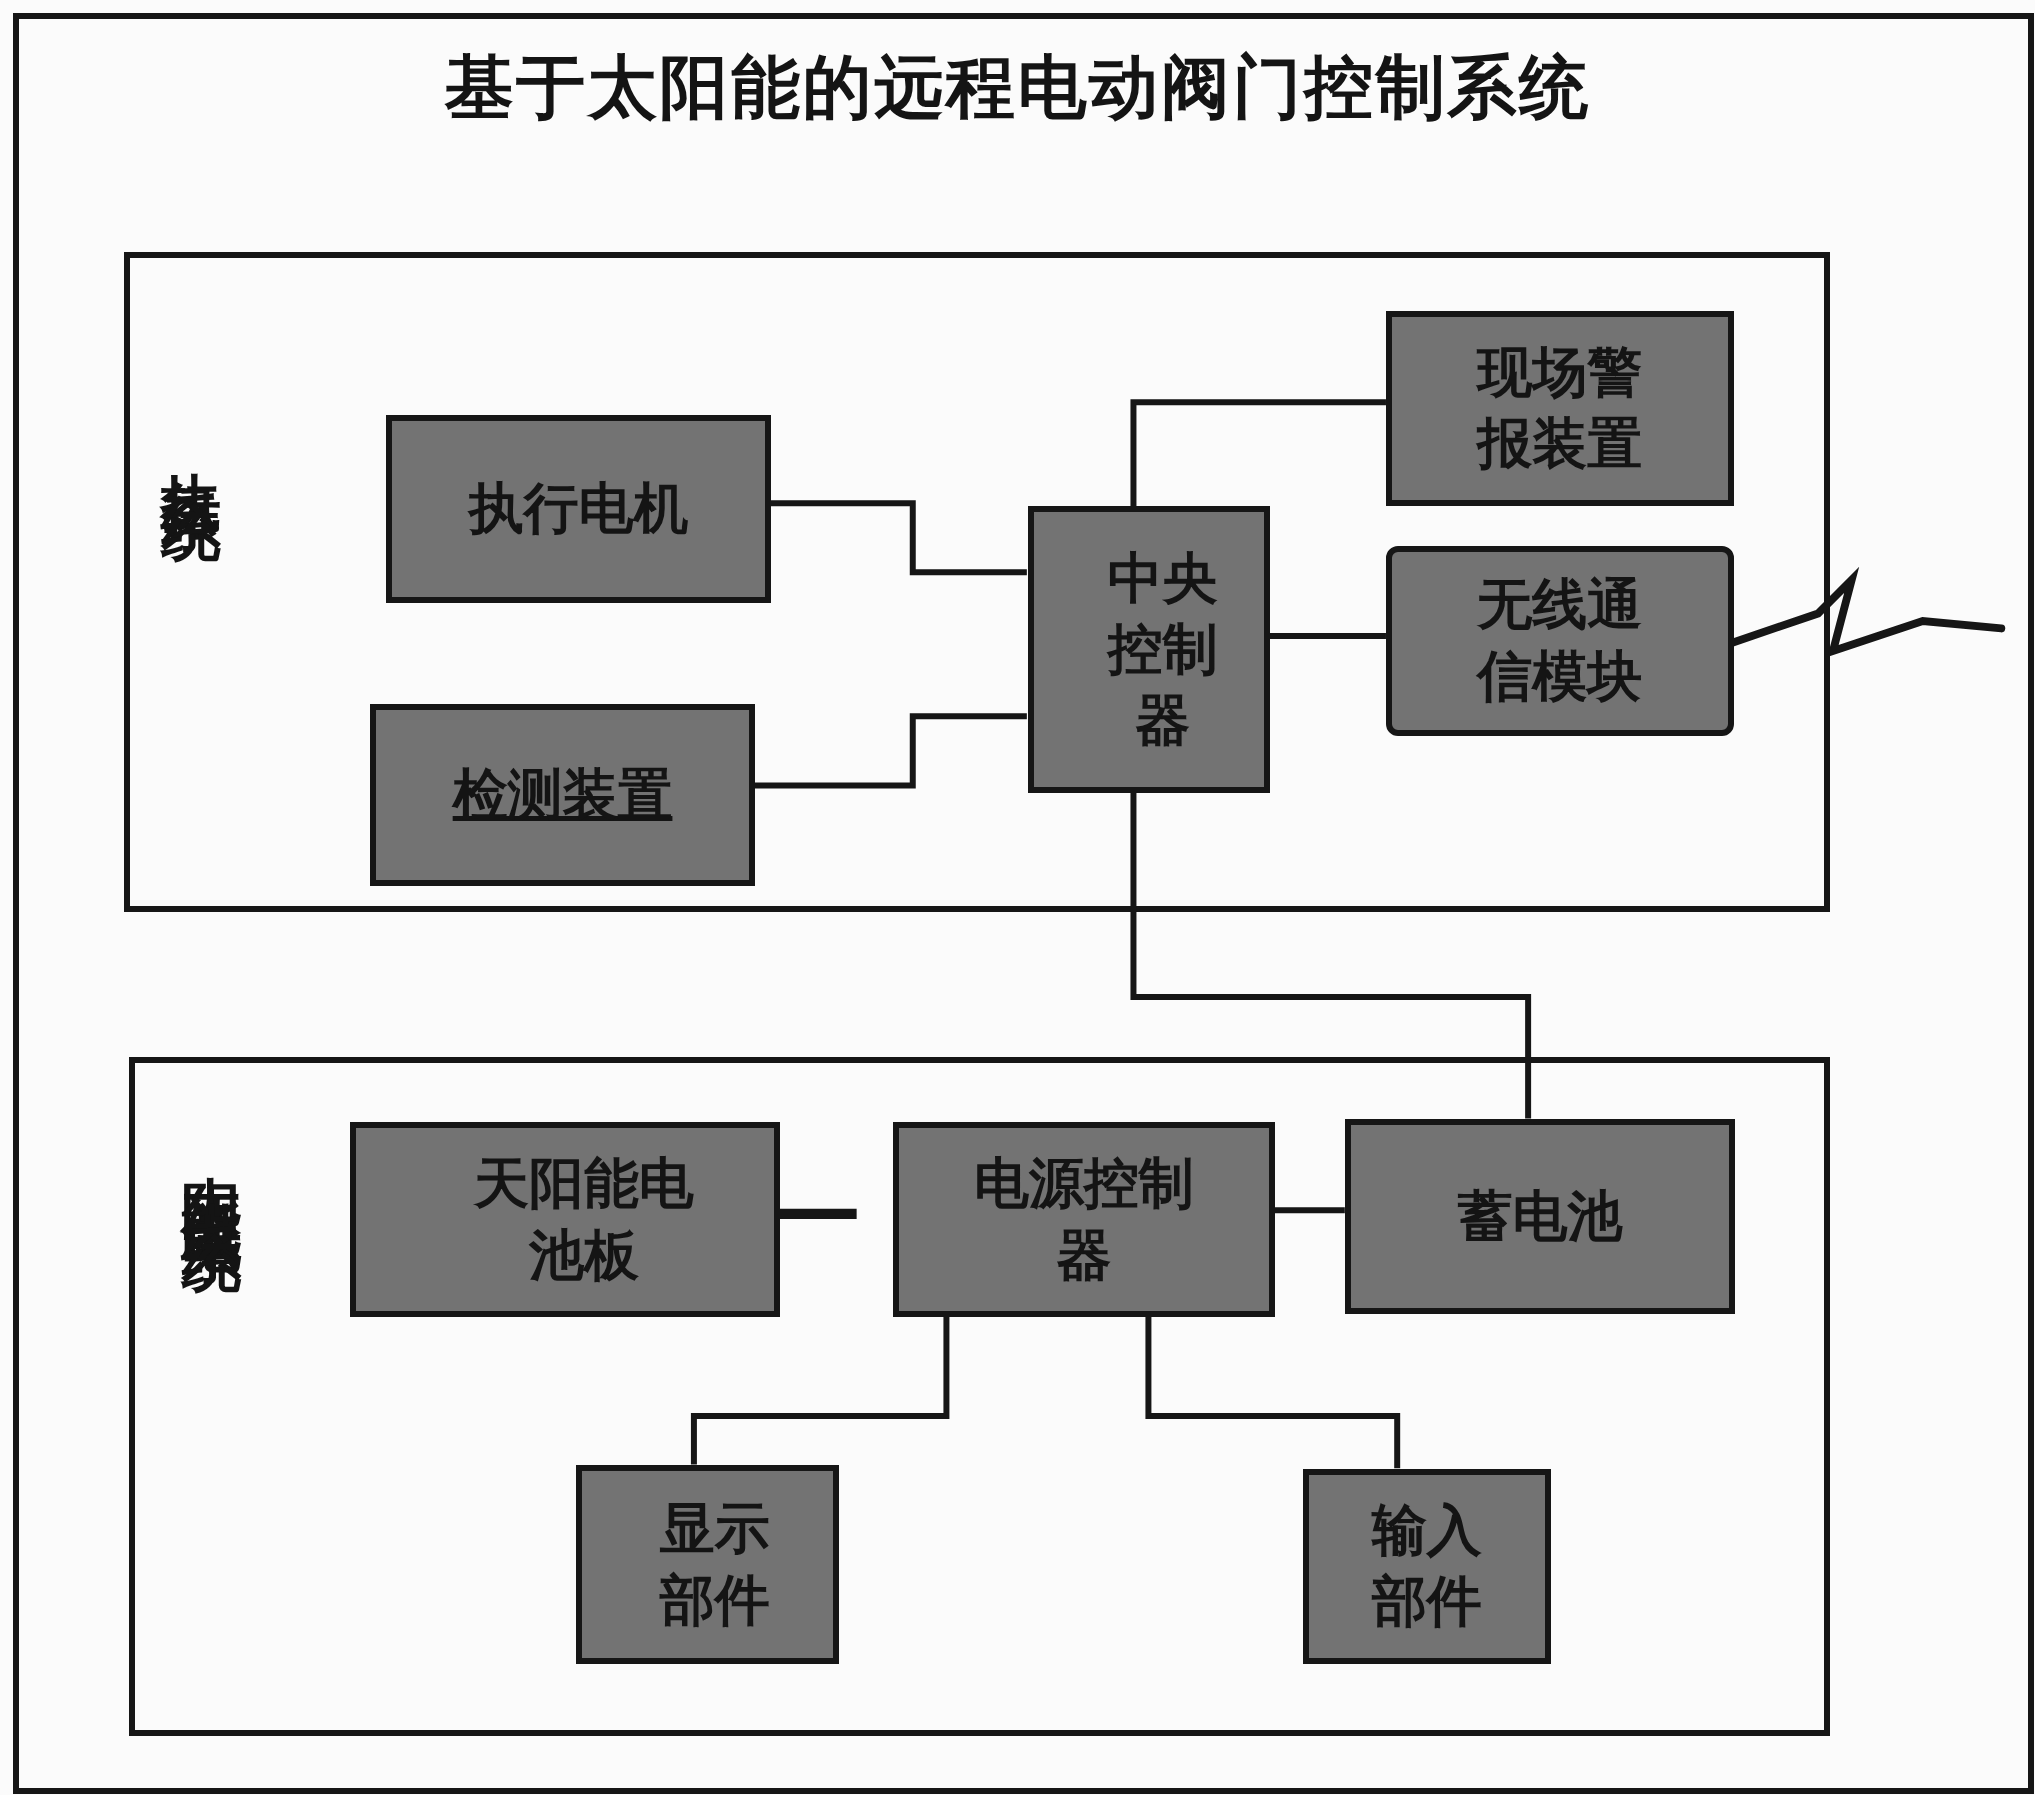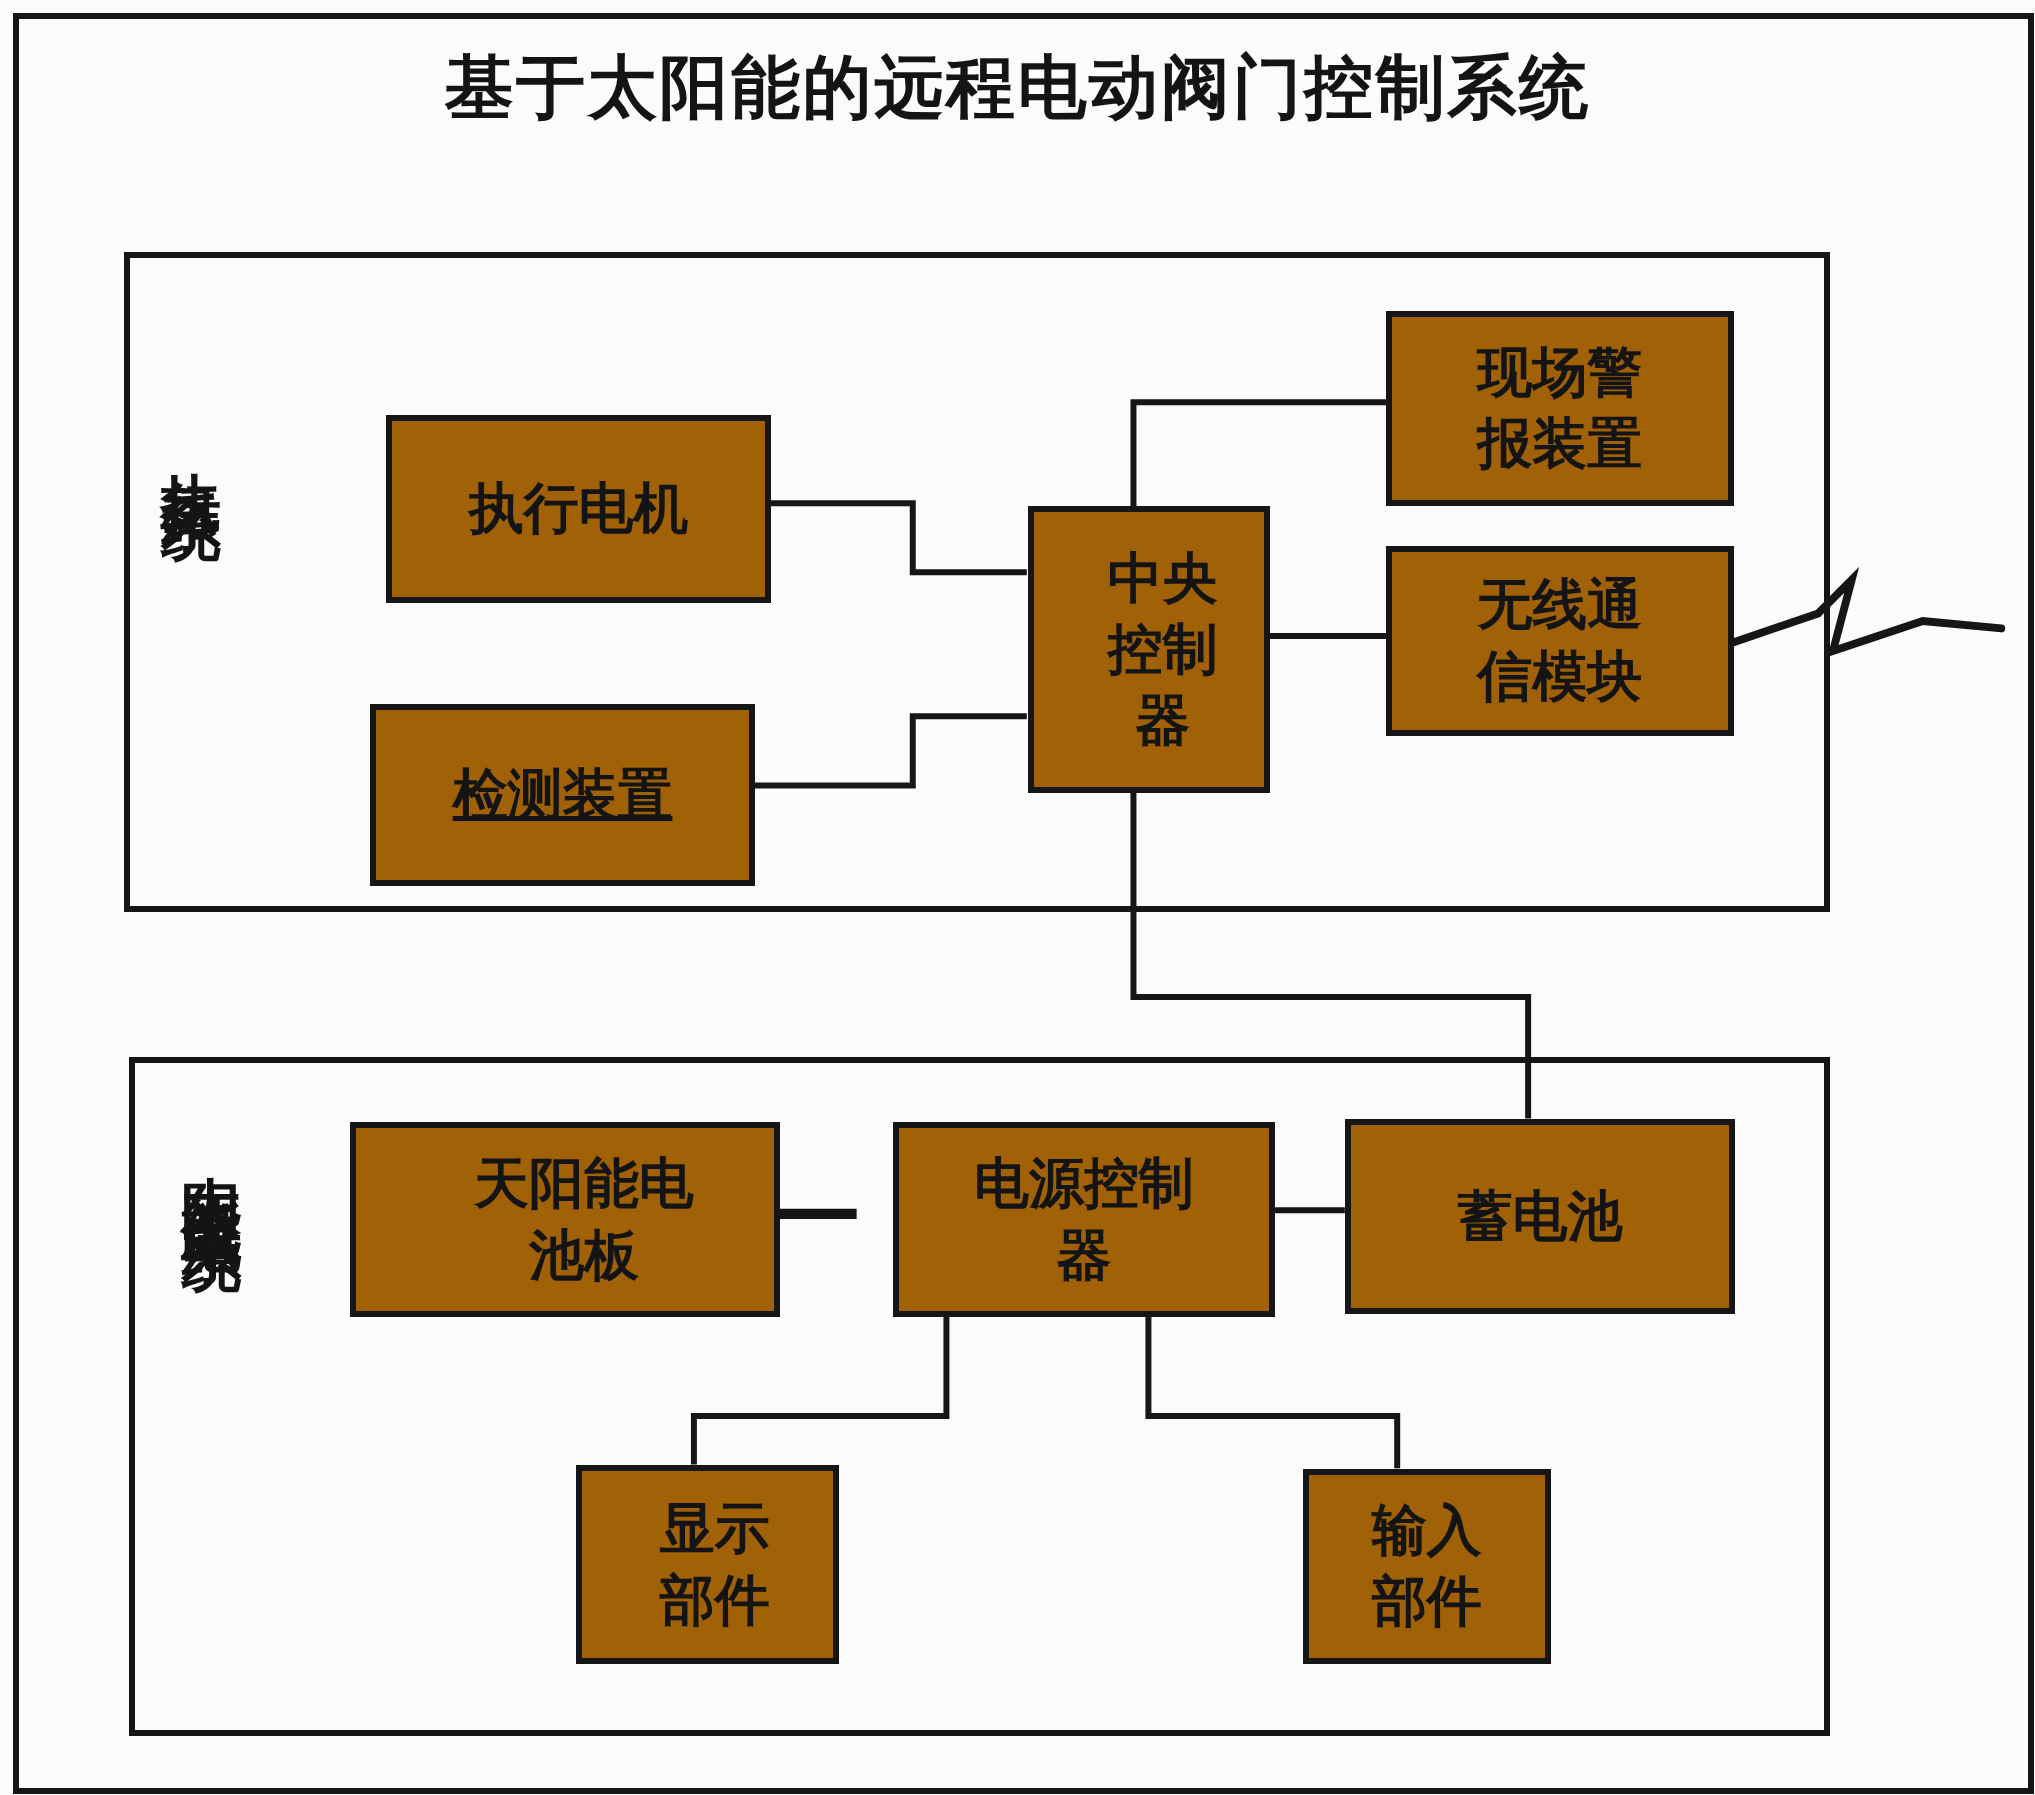--- a/index.html
+++ b/index.html
@@ -21,30 +21,30 @@
   .outer{left:0.64%;top:0.73%;width:98.7%;height:98.5%;border-width:0.33vw;}
   .section-exec{left:6.07%;top:14.06%;width:83.27%;height:36.04%;}
   .section-solar{left:6.34%;top:58.85%;width:83.0%;height:37.19%;}
   .vlabel{
     position:absolute;writing-mode:vertical-rl;text-orientation:upright;
     font-size:2.95vw;letter-spacing:0.45vw;z-index:2;line-height:1;
   }
   .vlabel-exec{left:7.9%;top:23.6%;}
   .vlabel-solar{left:8.9%;top:62.8%;}
   .box{
-    position:absolute;border:0.30vw solid #161616;background:#a16207;
+    position:absolute;border:0.30vw solid #161616;background:#737373;
     display:flex;flex-direction:column;align-items:center;justify-content:center;
     text-align:center;font-size:2.7vw;line-height:1.3;z-index:2;
   }
   .box span{display:block;}
   .b-exec-motor{left:18.2%;top:23.1%;width:18.3%;height:9.8%;margin-left:16px;}
   .b-detection{left:18.2%;top:39.2%;width:18.3%;height:9.5%;text-decoration:underline;}
   .b-central{left:50.5%;top:28.2%;width:9.93%;height:15.3%;padding-left:28px;}
   .b-alarm{left:68.1%;top:17.3%;width:16.5%;height:10.2%;}
-  .b-wireless{left:68.1%;top:30.4%;width:16.5%;height:9.9%;}
+  .b-wireless{left:68.1%;top:30.4%;width:16.5%;height:9.9%;border-radius:12px;}
   .b-panel{left:17.2%;top:62.5%;width:18.66%;height:10.2%;padding-left:38px;}
   .b-power{left:42.1%;top:62.5%;width:18.2%;height:10.2%;margin-left:36px;}
   .b-battery{left:66.1%;top:62.3%;width:18.57%;height:10.2%;}
   .b-display{left:28.3%;top:81.6%;width:11.67%;height:10.4%;padding-left:14px;}
   .b-input{left:62.9%;top:81.8%;width:11.58%;height:10.2%;margin-left:23px;}
   .wires{position:absolute;inset:0;width:100%;height:100%;z-index:1;}
   .wires polyline{fill:none;stroke:#161616;stroke-width:3.2;}
   .wires .thick{stroke-width:5.6;}
   .wires .bolt{stroke-width:4.2;stroke-linecap:round;stroke-linejoin:miter;}
 </style>

